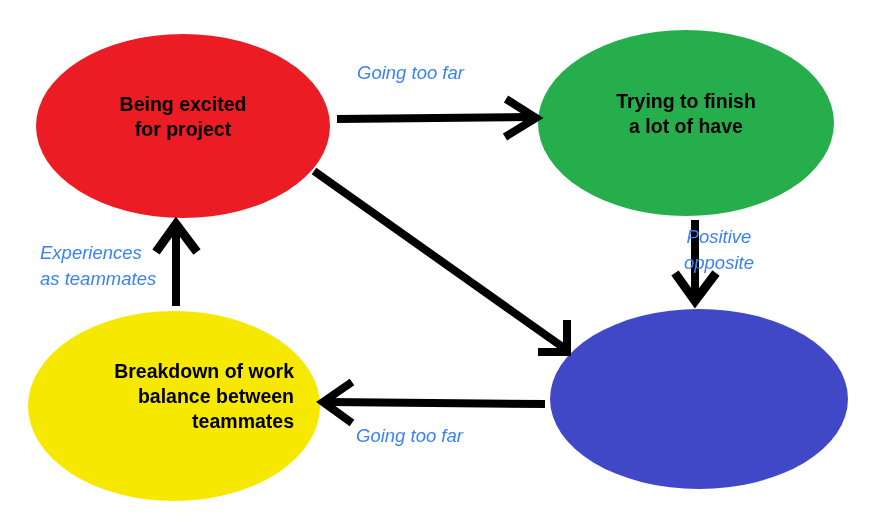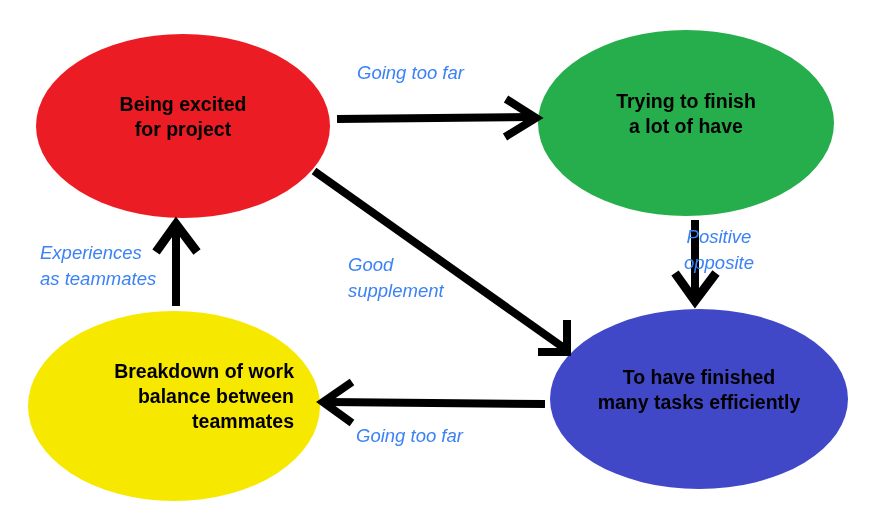--- a/index.html
+++ b/index.html
@@ -90,29 +90,25 @@
   <div class="node-label" style="left:63px; top:92px; width:240px;">Being excited
 for project</div>
 
   <div class="node-label" style="left:566px; top:89px; width:240px;">Trying to finish
 a lot of have</div>
 
   <div class="node-label" style="left:54px; top:359px; width:240px;text-align:right;">Breakdown of work
 balance between
 teammates</div>
 
-  <div class="node-label" style="left:579px; top:365px; width:240px;">To have finished
-many tasks efficiently</div>
 
   <div class="edge-label" style="left:357px; top:60px; text-align:left;">Going too far</div>
 
   <div class="edge-label" style="left:684px; top:224px; text-align:center;">Positive
 opposite</div>
 
-  <div class="edge-label" style="left:348px; top:252px; text-align:left;">Good
-supplement</div>
 
   <div class="edge-label" style="left:356px; top:423px; text-align:left;">Going too far</div>
 
   <div class="edge-label" style="left:40px; top:240px; text-align:left;">Experiences
 as teammates</div>
 
 </div>
 
 </body></html>

